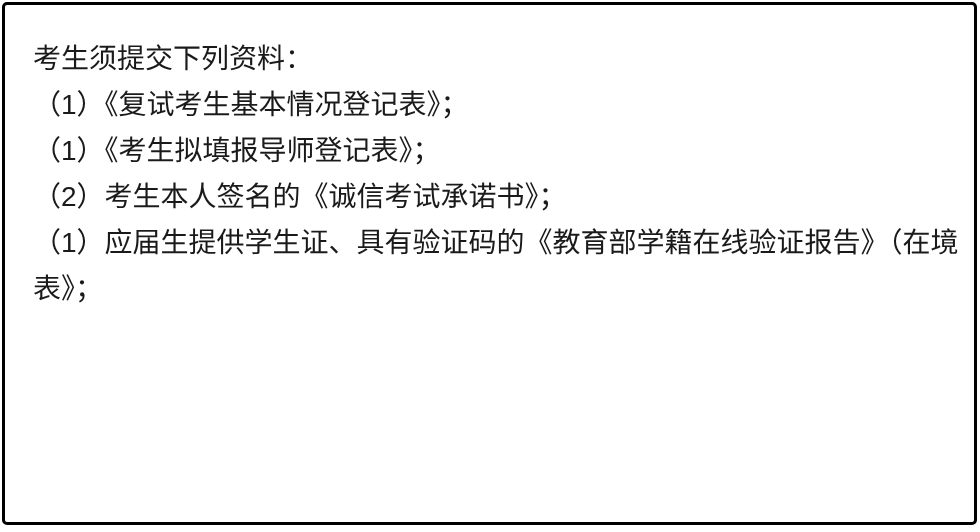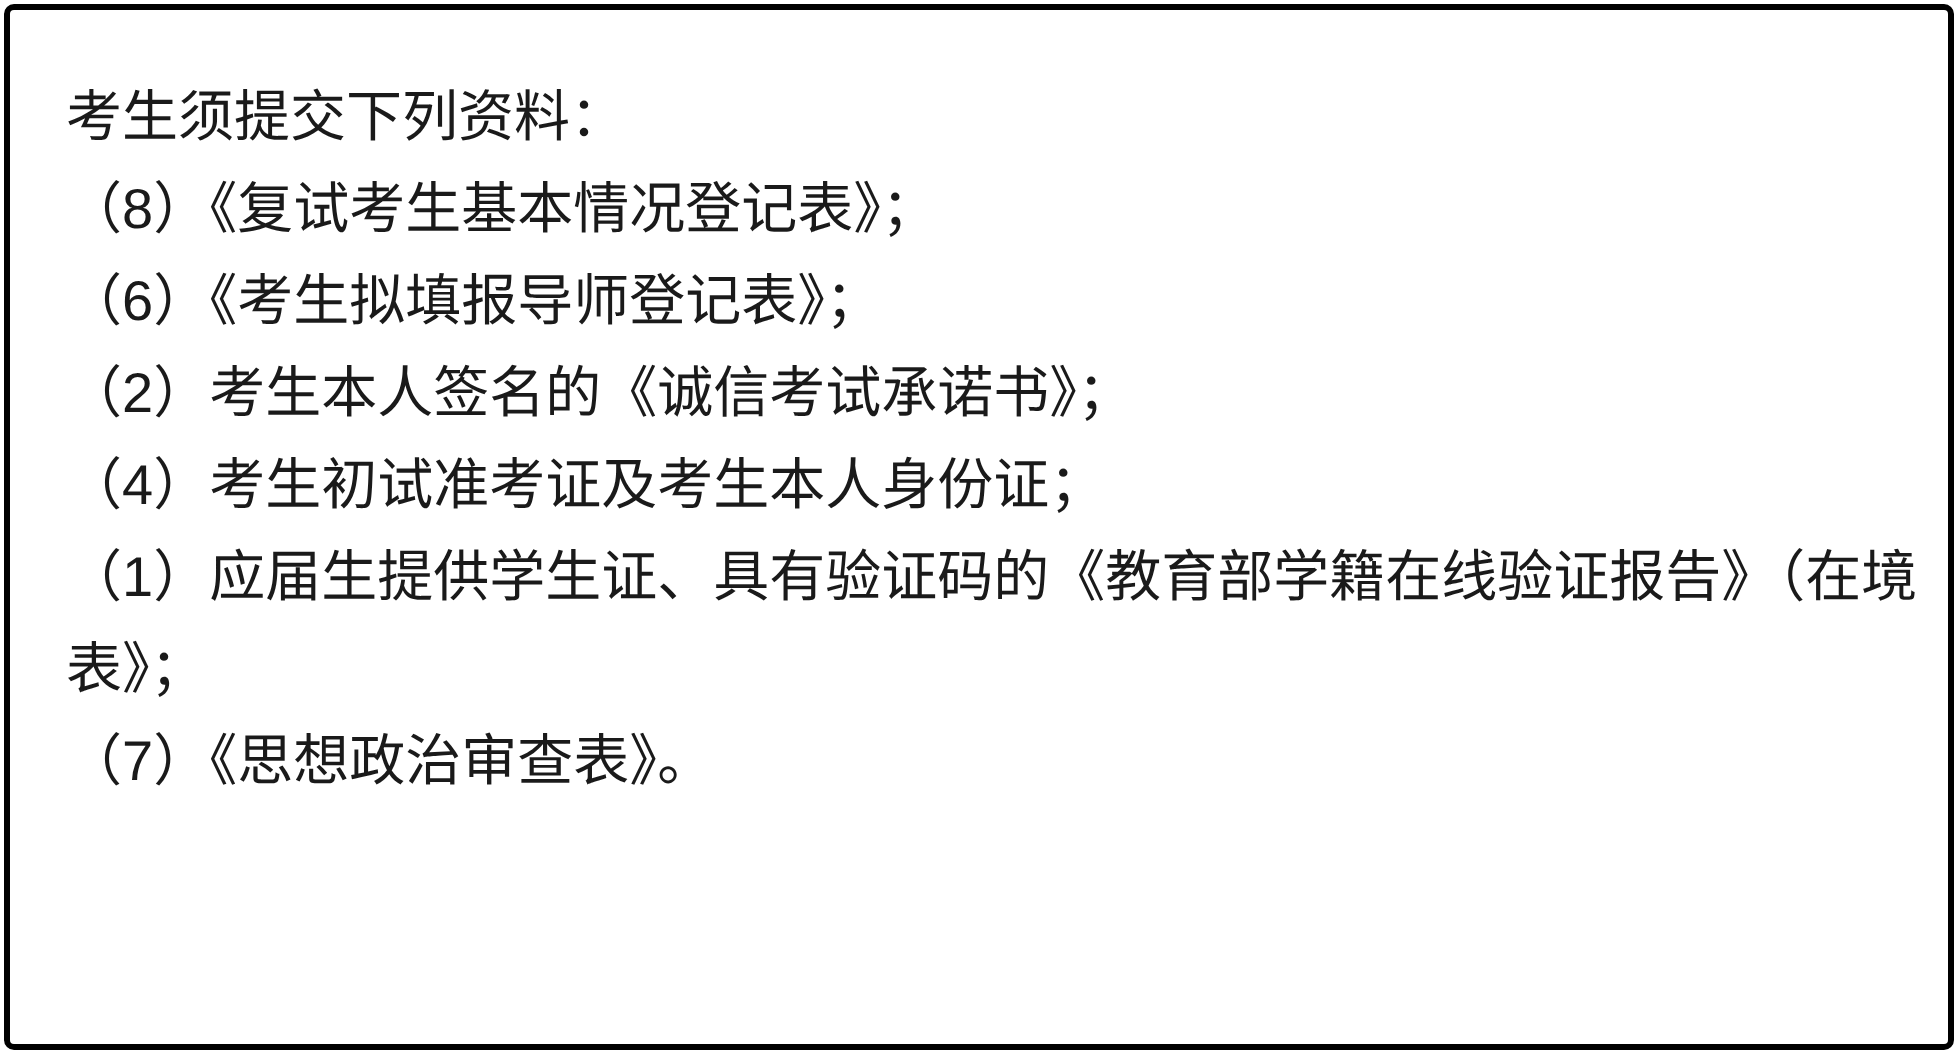--- a/index.html
+++ b/index.html
@@ -33,21 +33,19 @@
     white-space: pre;
     height: 46px;
   }
 </style>
 </head>
 <body>
 
 <div class="frame">
   <div class="content">
     <div class="line">考生须提交下列资料：</div>
-    <div class="line">（8）《复试考生基本情况登记表》；</div>
-    <div class="line">（6）《考生拟填报导师登记表》；</div>
+    <div class="line">（1）《复试考生基本情况登记表》；</div>
+    <div class="line">（1）《考生拟填报导师登记表》；</div>
     <div class="line">（2）考生本人签名的《诚信考试承诺书》；</div>
-    <div class="line">（4）考生初试准考证及考生本人身份证；</div>
     <div class="line">（1）应届生提供学生证、具有验证码的《教育部学籍在线验证报告》（在境</div>
     <div class="line">表》；</div>
-    <div class="line">（7）《思想政治审查表》。</div>
   </div>
 </div>
 
 </body></html>

